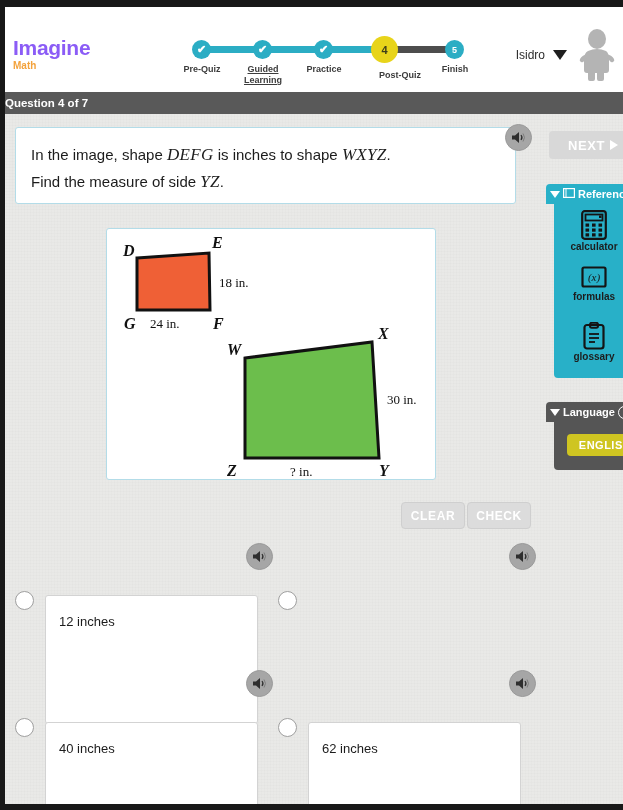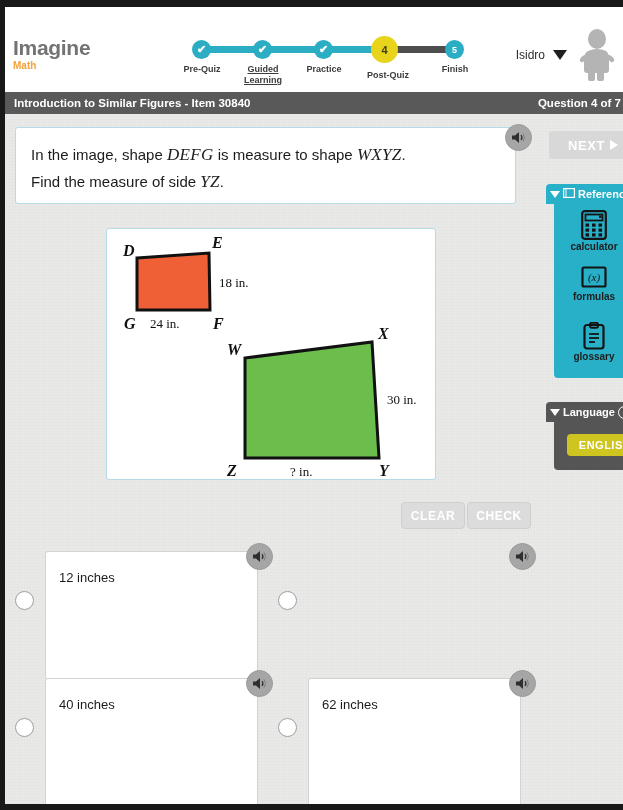--- a/index.html
+++ b/index.html
@@ -40,21 +40,21 @@
 
   
   .header {
     position: absolute; left: 5px; top: 7px; width: 618px; height: 85px;
     background: #ffffff;
   }
   .logo {
     position: absolute; left: 8px; top: 30px;
   }
   .logo-main {
-    font-size: 21px; font-weight: bold; color: #737373;
+    font-size: 21px; font-weight: bold; color: #8b5cf6;
     letter-spacing: -0.3px; line-height: 1;
   }
   .logo-sub {
     font-size: 10px; font-weight: bold; color: #f3a23c;
     margin-top: 3px; line-height: 1;
   }
 
   
   .progress {
     position: absolute; left: 178px; top: 30px; width: 290px; height: 52px;
@@ -83,21 +83,21 @@
   .n2 { left: 131px; }
   .n3 { left: 188px; }
   .n4 { left: 262px; }
   .steplabel {
     position: absolute; text-align: center; font-size: 9px;
     font-weight: bold; color: #3c3c3c; line-height: 11px; width: 70px;
   }
   .s0 { left: -16px; top: 27px; }
   .s1 { left: 45px; top: 27px; text-decoration: underline; }
   .s2 { left: 106px; top: 27px; }
-  .s3 { left: 170px; top: 33px; }
+  .s3 { left: 182px; top: 33px; }
   .s4 { left: 237px; top: 27px; }
 
   .user-area {
     position: absolute; right: 8px; top: 22px;
     display: flex; align-items: center; gap: 8px;
   }
   .user-name {
     font-size: 12px; color: #2e2e2e;
   }
   .caret-down {
@@ -235,21 +235,21 @@
   .btn-clear { left: 401px; top: 502px; }
   .btn-check { left: 467px; top: 502px; }
 
   
   .radio {
     position: absolute; width: 17px; height: 17px; border-radius: 50%;
     background: #ffffff; border: 1px solid #9f9f9f;
   }
   .choice {
     position: absolute; width: 211px; height: 127px;
-    background: #ffffff; border: 1px solid #d3d3d3; border-radius: 3px;
+    background: #ffffff; border: 1px solid #d3d3d3; border-radius: 3px; margin-top: 44px;
   }
   .choice-text {
     position: absolute; left: 13px; top: 18px;
     font-size: 13px; color: #1c1c1c;
   }
   .ch0 { left: 45px;  top: 551px; }
   .ch1 { left: 308px; top: 551px; }
   .ch2 { left: 45px;  top: 678px; }
   .ch3 { left: 308px; top: 678px; }
   .rb0 { left: 15px;  top: 591px; }
@@ -315,27 +315,26 @@
           <ellipse cx="22" cy="10" rx="9" ry="10" fill="#b4b4b4"></ellipse>
           <path d="M13 22 q9 -4 18 0 q3 2 3 9 l0 10 q0 3 -3 3 l-2 0 l0 6 q0 2 -2 2 l-3 0 q-2 0 -2 -2 l0 -6 l-2 0 l0 6 q0 2 -2 2 l-3 0 q-2 0 -2 -2 l0 -6 l-1 0 q-3 0 -3 -3 l0 -10 q0 -7 4 -9 z" fill="#b4b4b4"></path>
           <path d="M13 25 q-6 1 -8 5 q-1 2 1 3 q2 1 3 -1 q2 -3 5 -3 z" fill="#b4b4b4"></path>
           <path d="M31 25 q6 1 8 5 q1 2 -1 3 q-2 1 -3 -1 q-2 -3 -5 -3 z" fill="#b4b4b4"></path>
         </svg>
       </span>
     </div>
   </div>
 
   <div class="titlebar">
-    <span class="titlebar-left">Introduction to Similar Figures - Item 30840</span>
     <span class="titlebar-right">Question 4 of 7</span>
   </div>
 
   <div class="prompt-box">
     <div class="prompt-text">
-      <span>In the image, shape </span><span class="mathvar">DEFG</span><span> is measure to shape </span><span class="mathvar">WXYZ</span><span>.</span><br>
+      <span>In the image, shape </span><span class="mathvar">DEFG</span><span> is inches to shape </span><span class="mathvar">WXYZ</span><span>.</span><br>
       <span>Find the measure of side </span><span class="mathvar">YZ</span><span>.</span>
     </div>
   </div>
 
   <div class="spk spk-prompt">
     <svg width="15" height="13" viewBox="0 0 15 13">
       <path d="M1 4.5 L4 4.5 L8 1 L8 12 L4 8.5 L1 8.5 Z" fill="#2e2e2e"></path>
       <path d="M10 4 q2 2.5 0 5" stroke="#2e2e2e" stroke-width="1.2" fill="none"></path>
       <path d="M12 2.5 q3 4 0 8" stroke="#7d7d7d" stroke-width="1" fill="none"></path>
     </svg>

